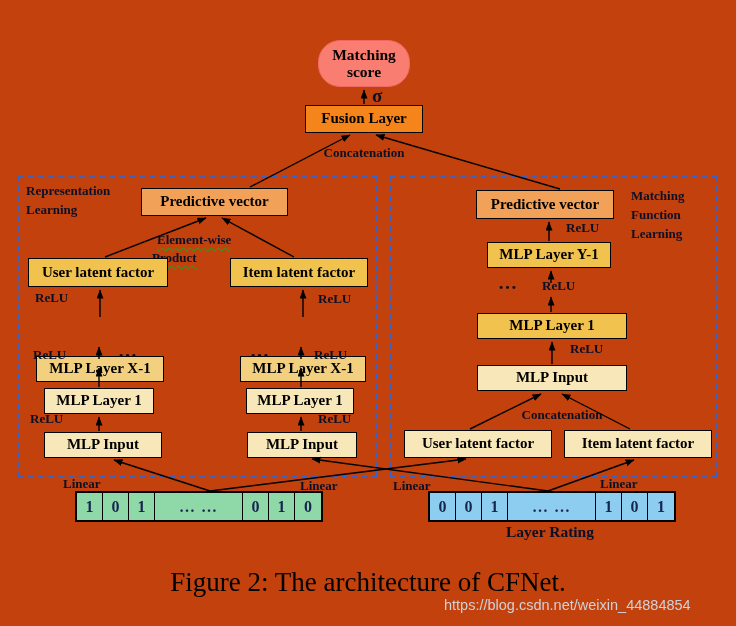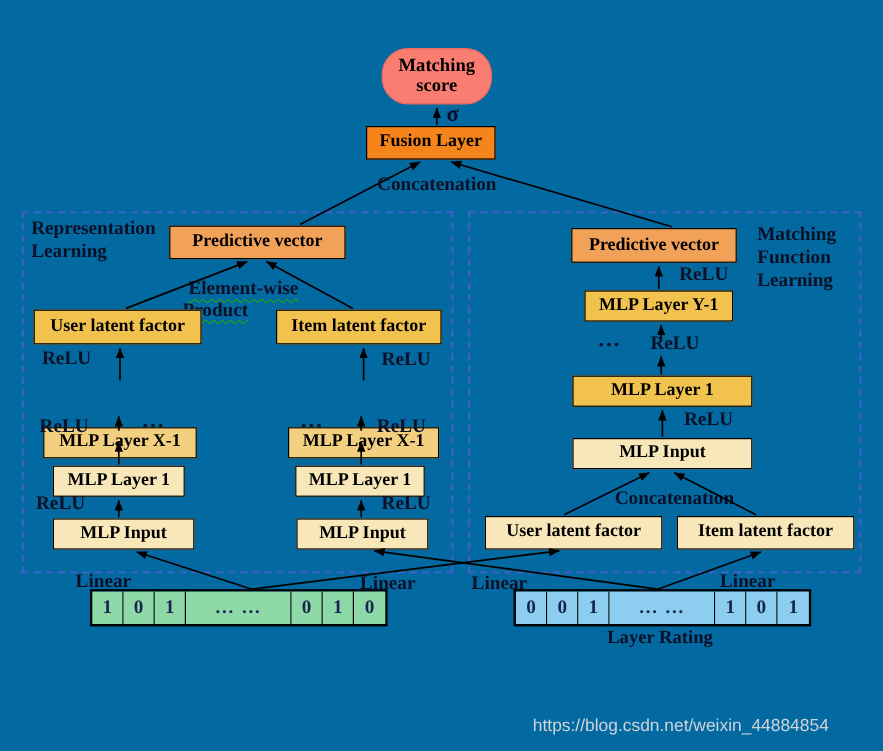--- a/index.html
+++ b/index.html
@@ -1,28 +1,28 @@
 <!DOCTYPE html>
 <html><head>
 <meta charset="utf-8">
 <style>
   html,body{margin:0;padding:0;background:#fff;}
-  #scene{position:relative;width:736px;height:626px;background:#0369a1;overflow:hidden;
+  #scene{position:relative;width:736px;height:626px;background:#c2410c;overflow:hidden;
          font-family:"Liberation Serif", serif;color:#000;}
   .box{position:absolute;box-sizing:border-box;border:1.6px solid #000;
        display:flex;align-items:center;justify-content:center;text-align:center;
        font-weight:bold;font-size:15px;line-height:1.05;}
   .pill{border:1px solid #ef6a60;border-radius:22px;background:#f97d70;}
   .orange{background:#f5841a;}
   .sandy{background:#f2a159;}
   .gold{background:#f2c24e;}
   .goldlight{background:#f3d07f;margin-top:38px;}
   .cream{background:#f8e7b8;}
   .panel{position:absolute;box-sizing:border-box;border:2px dashed #3a62c4;background:transparent;}
-  .lbl{position:absolute;font-weight:bold;font-size:16px;white-space:nowrap;color:#0b1026;}
+  .lbl{position:absolute;font-weight:bold;font-size:13px;white-space:nowrap;color:#0b1026;}
   .dots{position:absolute;font-weight:bold;font-size:19px;letter-spacing:2px;color:#0b1026;}
   .wavy{text-decoration:underline;text-decoration-style:wavy;text-decoration-color:#21a121;
         text-decoration-thickness:1px;text-underline-offset:3px;}
   .vec{position:absolute;box-sizing:border-box;display:flex;border:2px solid #000;height:31px;}
   .vec .cell{box-sizing:border-box;border-right:1.6px solid #000;display:flex;align-items:center;
         justify-content:center;font-weight:bold;font-size:16px;color:#17264f;}
   .vec .cell:last-child{border-right:none;}
   .green .cell{background:#8fd9a8;}
   .blue .cell{background:#8dcef0;}
   .c{width:26px;} .cw{width:88px;letter-spacing:1px;}
@@ -39,21 +39,21 @@
 <div id="scene">
 
   <div class="panel" style="left:18px;top:176px;width:360px;height:302px;"></div>
   <div class="panel" style="left:390px;top:176px;width:328px;height:302px;"></div>
 
   <div class="box pill" style="left:318px;top:40px;width:92px;height:47px;font-size:15.5px;">
     <span><span>Matching</span><br>
     <span>score</span></span>
   </div>
   <div class="lbl" style="left:372px;top:85px;font-size:19px;">σ</div>
-  <div class="box orange" style="left:305px;top:105px;width:108px;height:28px;">Fusion Layer</div>
+  <div class="box orange" style="left:305px;top:105px;width:118px;height:28px;">Fusion Layer</div>
   <div class="lbl" style="left:294px;top:145px;width:140px;text-align:center;">Concatenation</div>
 
   <div class="lbl title3" style="left:26px;top:181px;">
     <span>Representation</span><br>
     <span>Learning</span>
   </div>
   <div class="box sandy" style="left:141px;top:188px;width:147px;height:28px;">Predictive vector</div>
   <div class="lbl wavy" style="left:157px;top:232px;">Element-wise</div>
   <div class="lbl wavy" style="left:152px;top:250px;text-align:right;">Product</div>
   <div class="box gold" style="left:28px;top:258px;width:140px;height:29px;">User latent factor</div>
@@ -111,20 +111,21 @@
     <div class="cell c">0</div>
     <div class="cell c">0</div>
     <div class="cell c">1</div>
     <div class="cell cw">… …</div>
     <div class="cell c">1</div>
     <div class="cell c">0</div>
     <div class="cell c">1</div>
   </div>
   <div class="lbl" style="left:428px;top:523px;width:244px;text-align:center;font-size:15.5px;">Layer Rating</div>
 
+  <div id="caption">Figure 2: The architecture of CFNet.</div>
   <div id="watermark">https://blog.csdn.net/weixin_44884854</div>
 
   <svg class="wires" width="736" height="626" viewBox="0 0 736 626">
     <defs>
       <marker id="ah" markerUnits="userSpaceOnUse" markerWidth="10" markerHeight="9" refX="8.5" refY="3.5" orient="auto">
         <path d="M0,0 L9,3.5 L0,7 Z" fill="#000"></path>
       </marker>
     </defs>
     <g stroke="#000" stroke-width="1.4" fill="none">
       <line x1="364" y1="104" x2="364" y2="90" marker-end="url(#ah)"></line>

